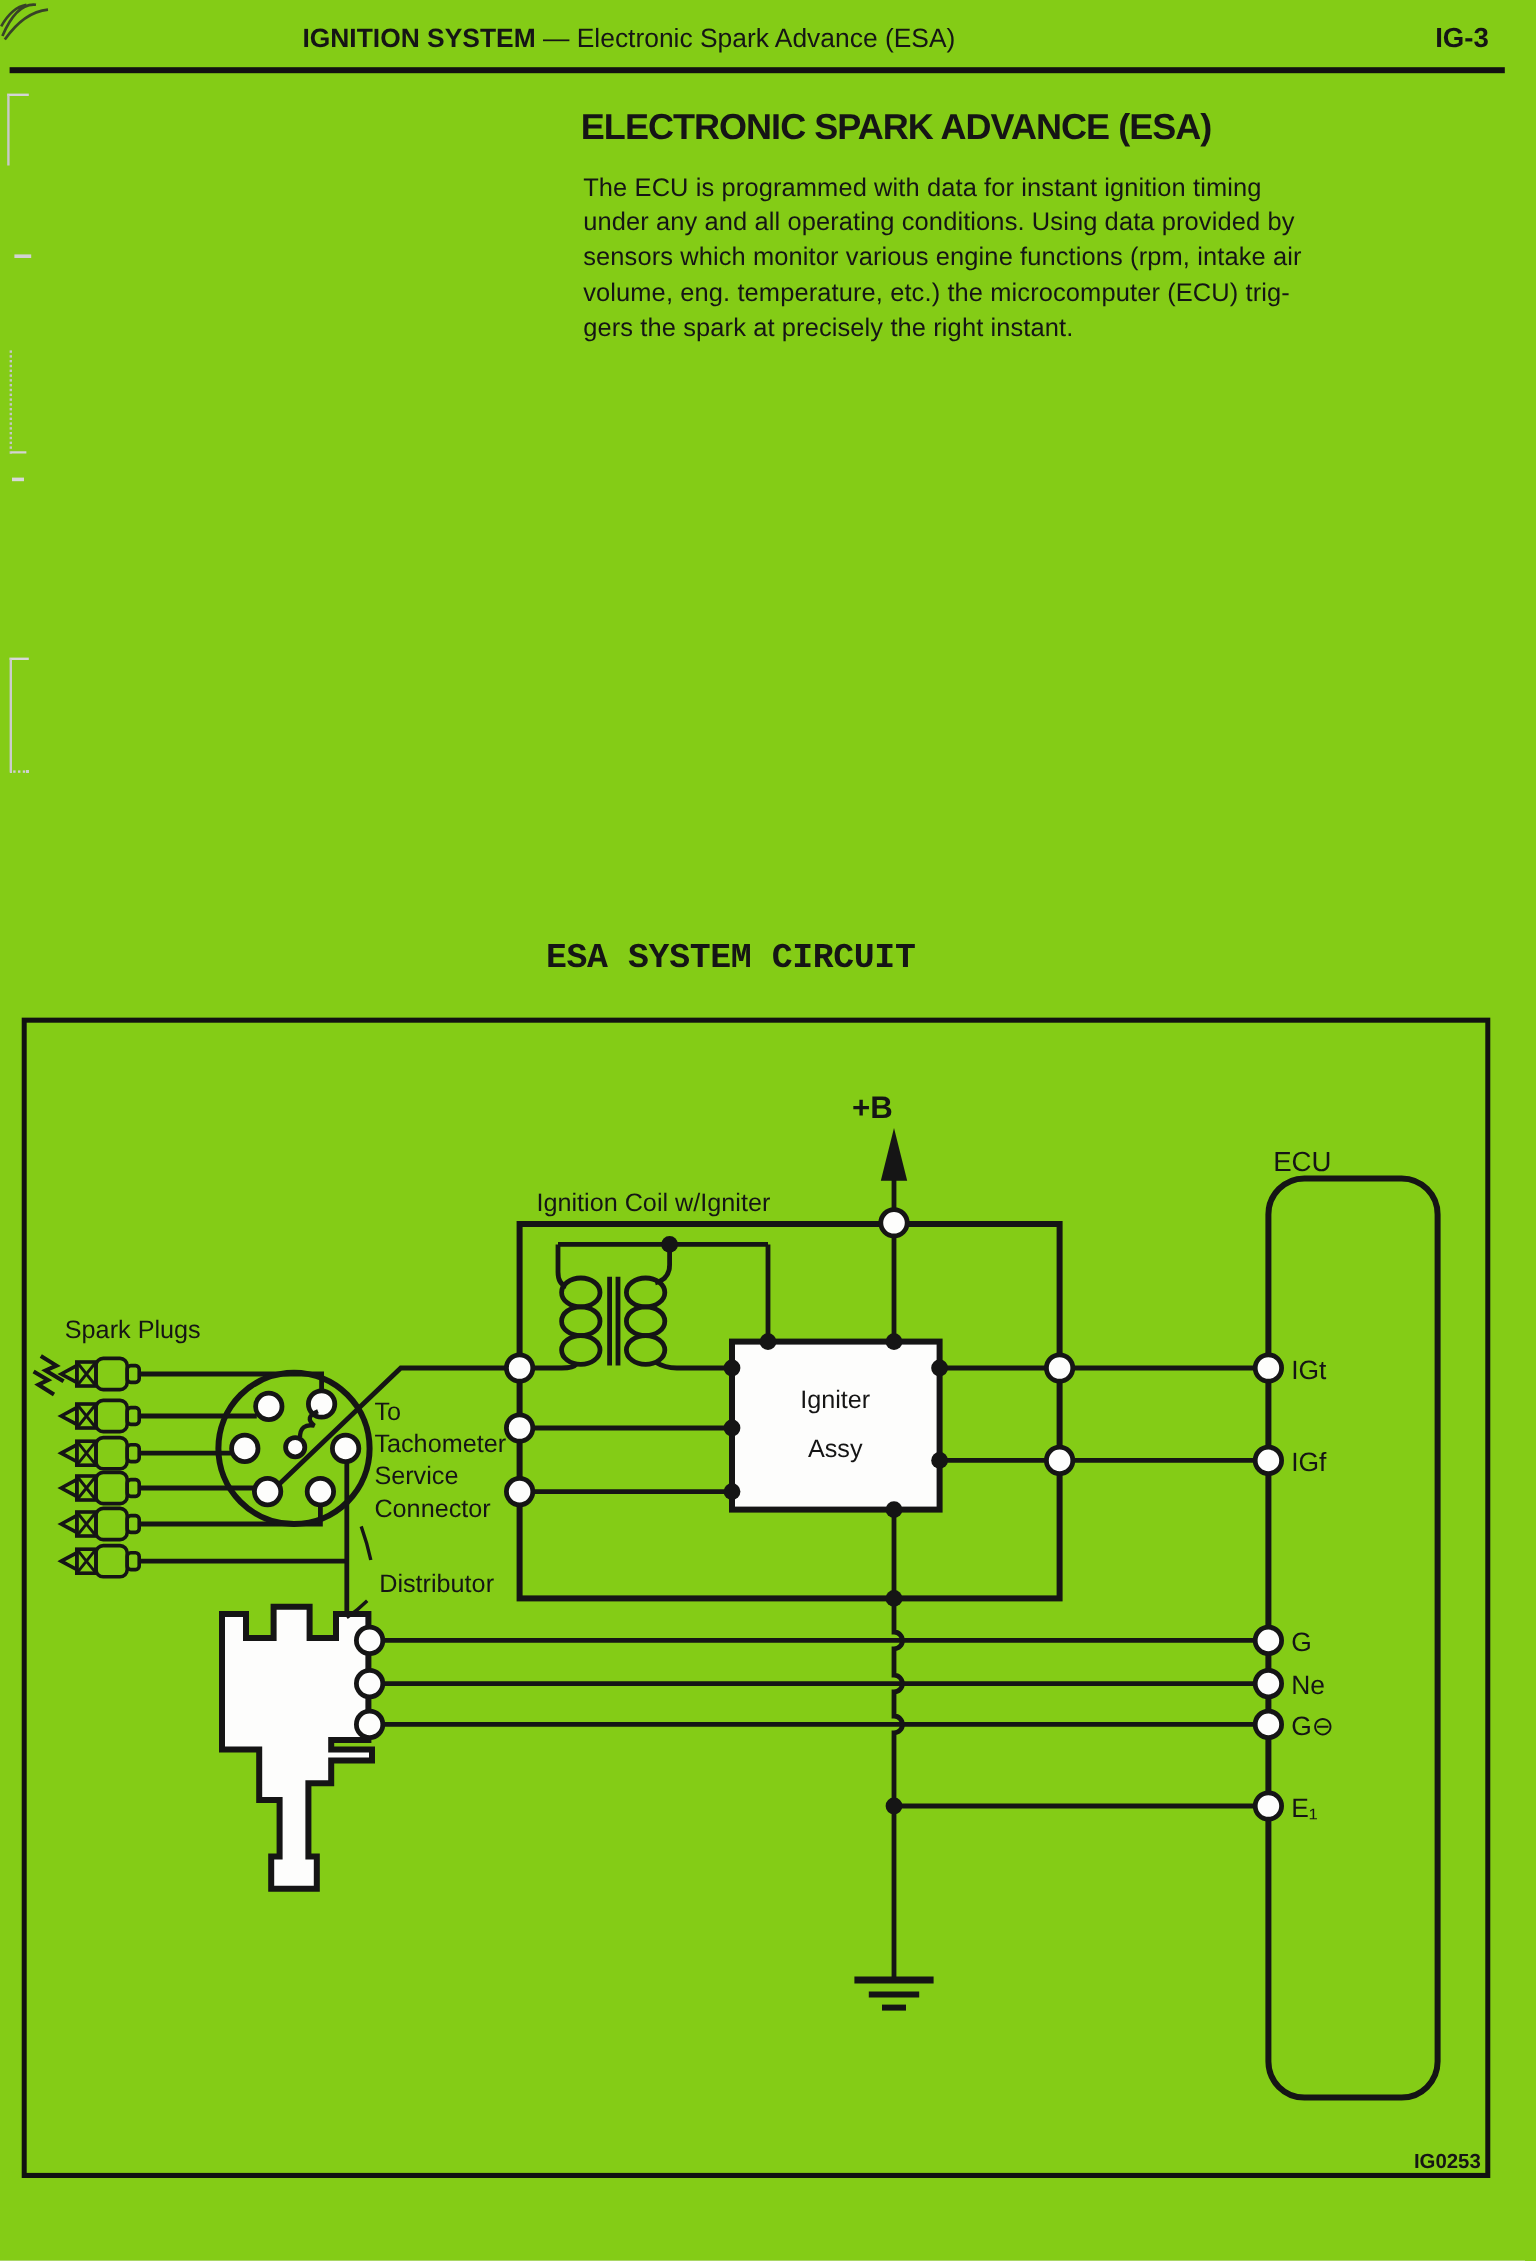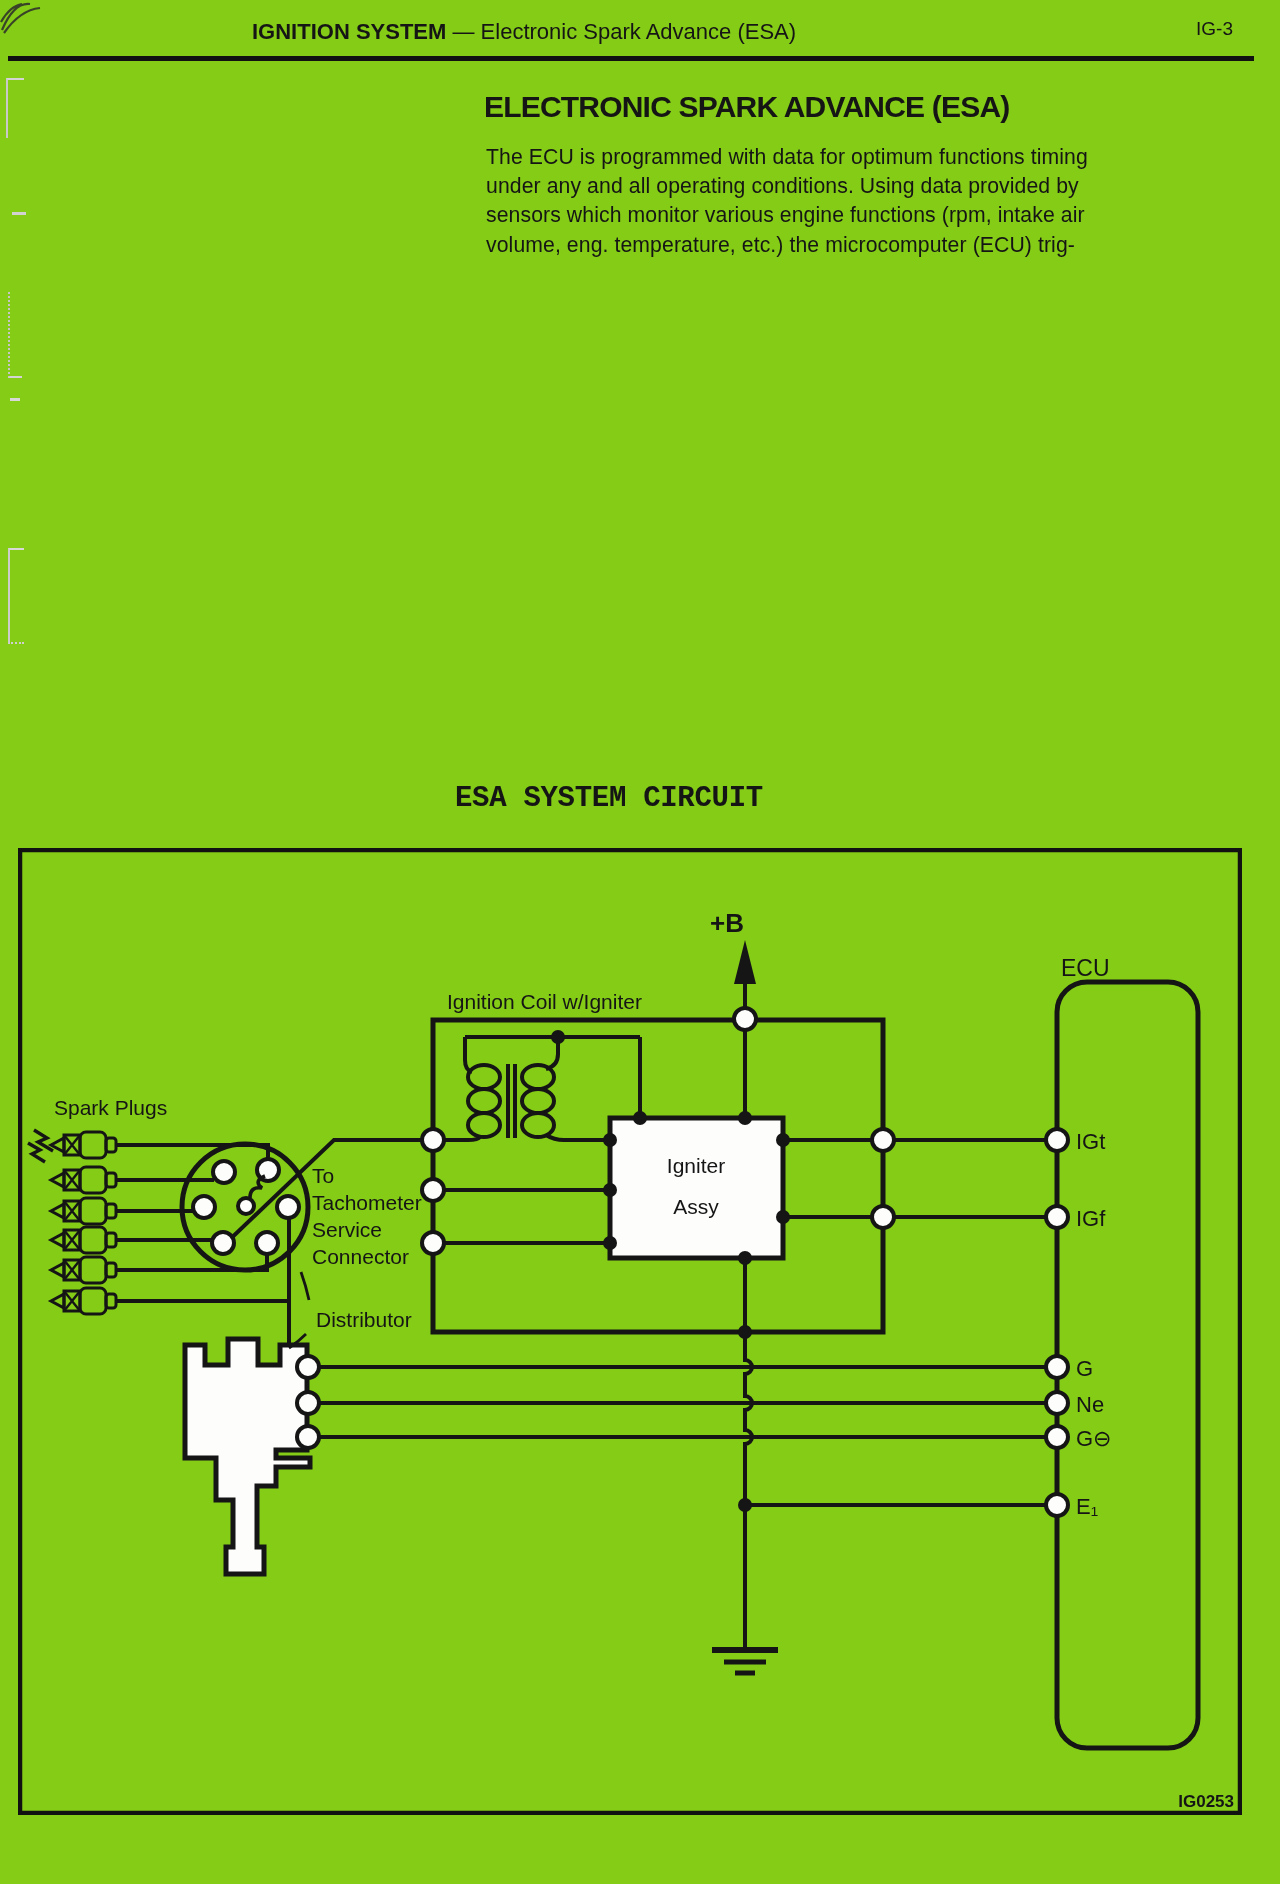--- a/index.html
+++ b/index.html
@@ -1,21 +1,21 @@
 <!DOCTYPE html>
 <html><head>
 <meta charset="utf-8">
 <style>
   html,body{margin:0;padding:0;background:#e8e8e8;}
   #page{position:relative;width:1280px;height:1884px;background:#84cc16;overflow:hidden;
         font-family:"Liberation Sans",sans-serif;color:#151515;}
   .abs{position:absolute;}
   .hdr{font-size:22px;white-space:nowrap;}
   .hdr b{font-weight:bold;}
-  #page-number{font-weight:normal;font-size:19px;}
+  #page-number{font-weight:bold;font-size:23px;}
   #rule{background:#111;}
   #main-title{font-size:30px;font-weight:bold;letter-spacing:-0.8px;white-space:nowrap;}
   .intro-line{font-size:21.2px;line-height:29.2px;white-space:nowrap;letter-spacing:0.1px;}
   #circuit-heading{font-size:29px;font-weight:bold;letter-spacing:-0.3px;white-space:nowrap;font-family:Liberation Mono, monospace;}
   svg{display:block;}
   svg text{font-family:"Liberation Sans",sans-serif;fill:#151515;}
   .ln{stroke:#151515;fill:none;}
   .artifact{position:absolute;pointer-events:none;}
 </style>
 </head>
@@ -35,24 +35,25 @@
   <div class="abs hdr" style="left:252px;top:19px;">
     <b>IGNITION SYSTEM</b>
     <span>—</span>
     <span>Electronic Spark Advance (ESA)</span>
   </div>
   <div class="abs" id="page-number" style="left:1196px;top:18px;">IG-3</div>
   <div class="abs" id="rule" style="left:8px;top:56px;width:1246px;height:5px;"></div>
 
   <div class="abs" id="main-title" style="left:484px;top:90px;">ELECTRONIC SPARK ADVANCE (ESA)</div>
   <div class="abs" style="left:486px;top:142px;">
-    <div class="intro-line">The ECU is programmed with data for optimum functions timing</div>
+    <div class="intro-line">The ECU is programmed with data for instant ignition timing</div>
     <div class="intro-line">under any and all operating conditions. Using data provided by</div>
     <div class="intro-line">sensors which monitor various engine functions (rpm, intake air</div>
     <div class="intro-line">volume, eng. temperature, etc.) the microcomputer (ECU) trig-</div>
+    <div class="intro-line">gers the spark at precisely the right instant.</div>
   </div>
 
   <div class="abs" id="circuit-heading" style="left:455px;top:782px;">ESA SYSTEM CIRCUIT</div>
 
   <svg class="abs" style="left:18px;top:848px;" width="1224" height="967" viewBox="0 0 1224 967">
 
     <rect x="2" y="2" width="1220" height="963" fill="none" stroke="#111" stroke-width="4.5"></rect>
 
     <defs>
       <g id="plug">

